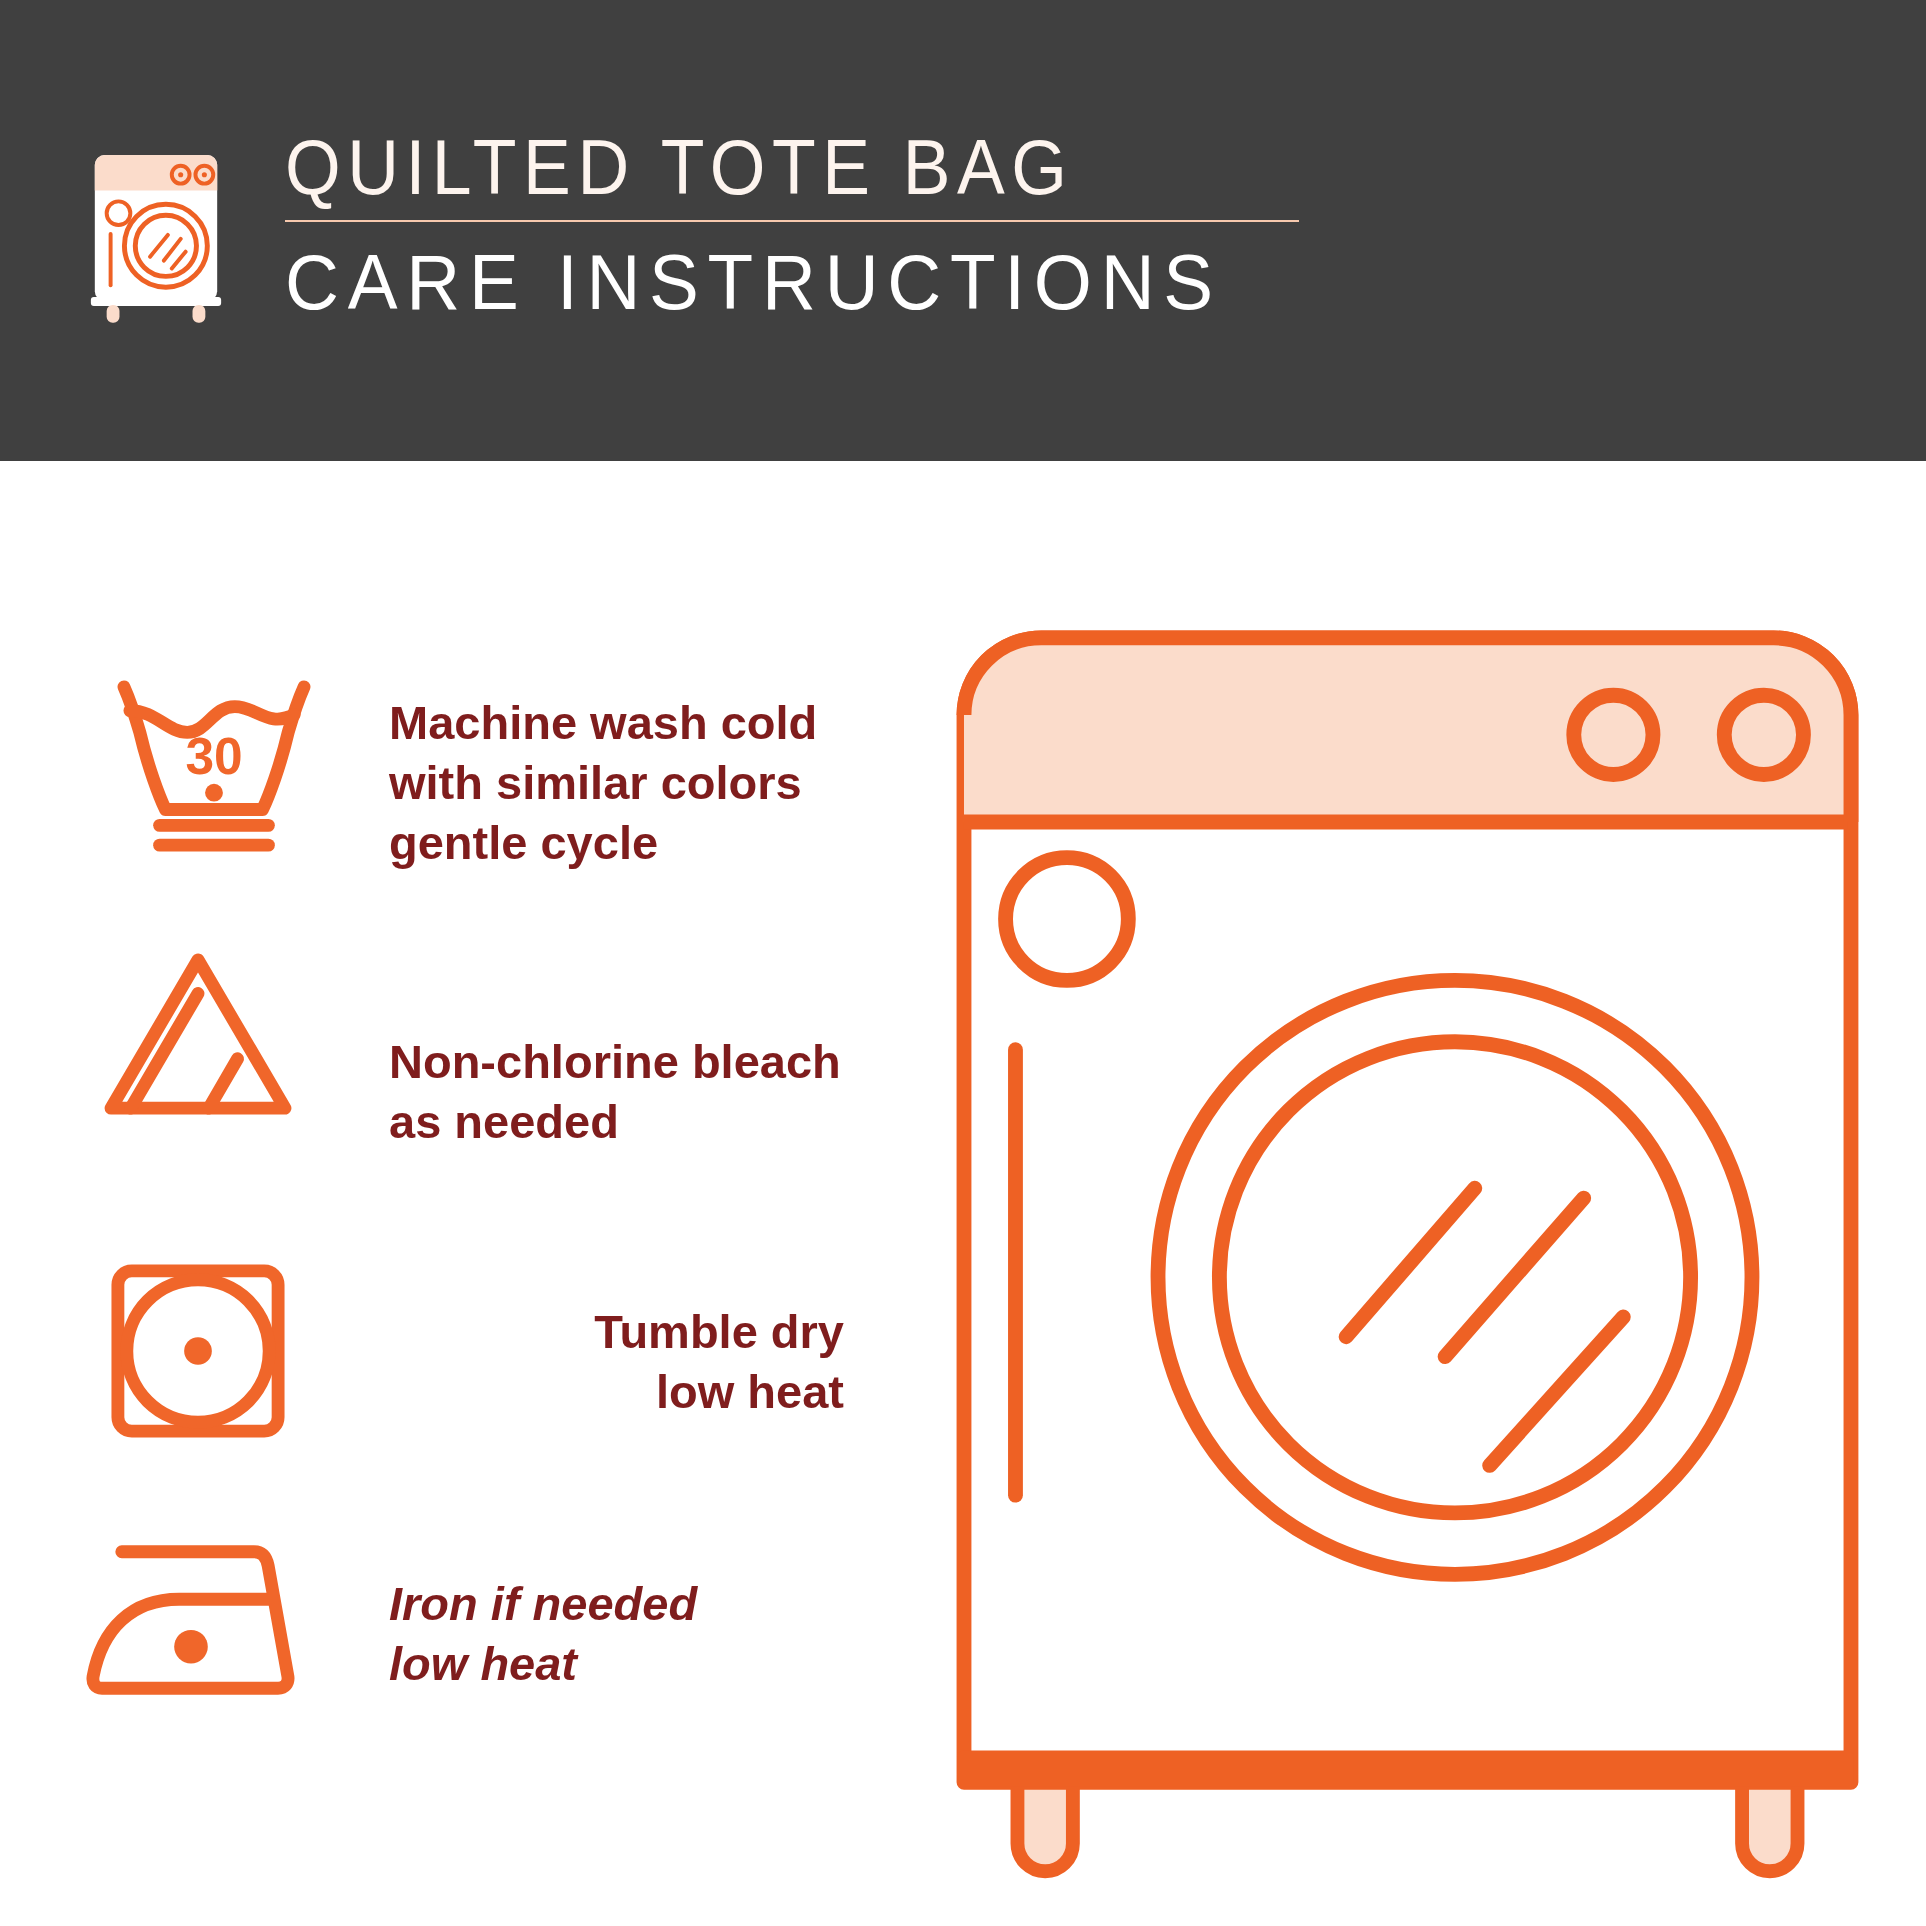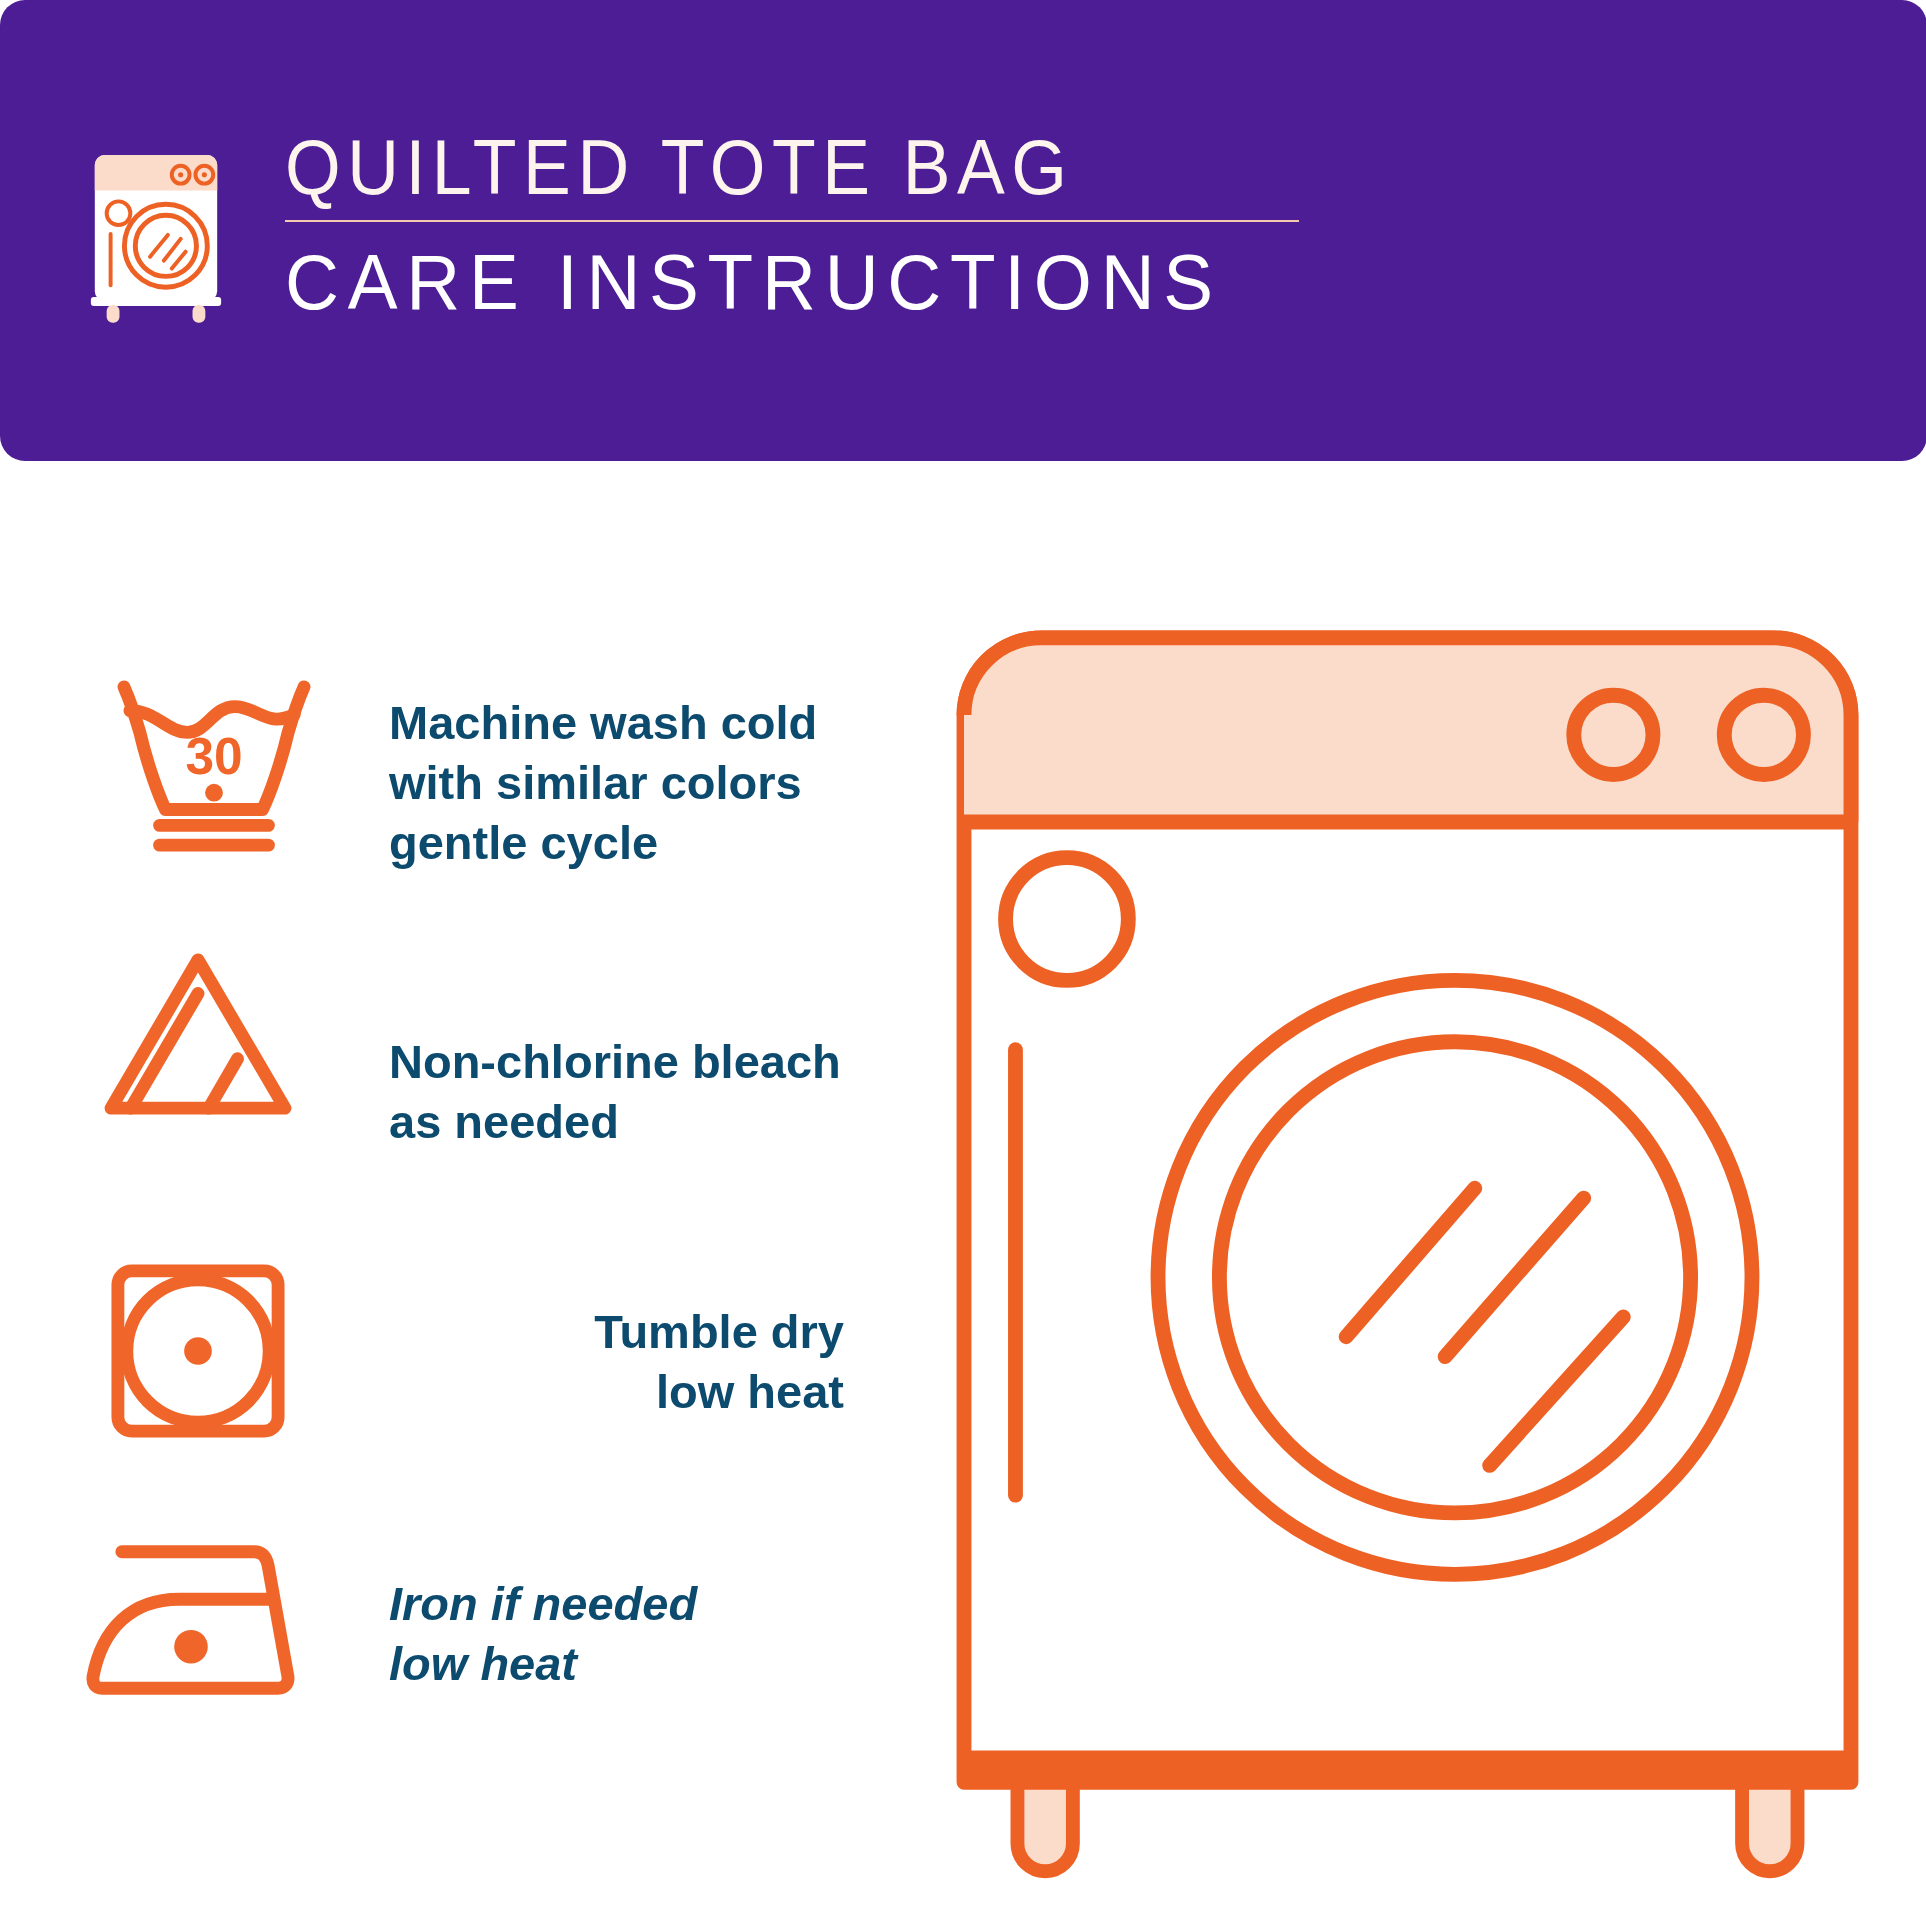--- a/index.html
+++ b/index.html
@@ -7,22 +7,21 @@
     width:1927px;height:1927px;
     background:#ffffff;
     font-family:"Liberation Sans", sans-serif;
     overflow:hidden;
     position:relative;
   }
   
   #header{
     position:absolute;left:0;top:0;
     width:1927px;height:461px;
-    background:#4c1d95;
-    border-radius:25px;
+    background:#404040;
   }
   #header-logo{
     position:absolute;left:81px;top:135px;
     width:150px;height:188px;
   }
   #header-text-block{
     position:absolute;left:285px;top:129px;
     width:1030px;
   }
   #title-main{
@@ -56,21 +55,21 @@
     position:absolute;
     display:flex;
     align-items:flex-start;
   }
   .care-icon{
     position:absolute;
     display:block;
   }
   .care-text{
     position:absolute;
-    color:#0c4a6e;
+    color:#7f1d1d;
     font-size:47px;
     font-weight:700;
     line-height:1.28;
     letter-spacing:0px;
     font-family:"Liberation Sans", sans-serif;
     white-space:pre-line;
   }
 
   
   #machine{

